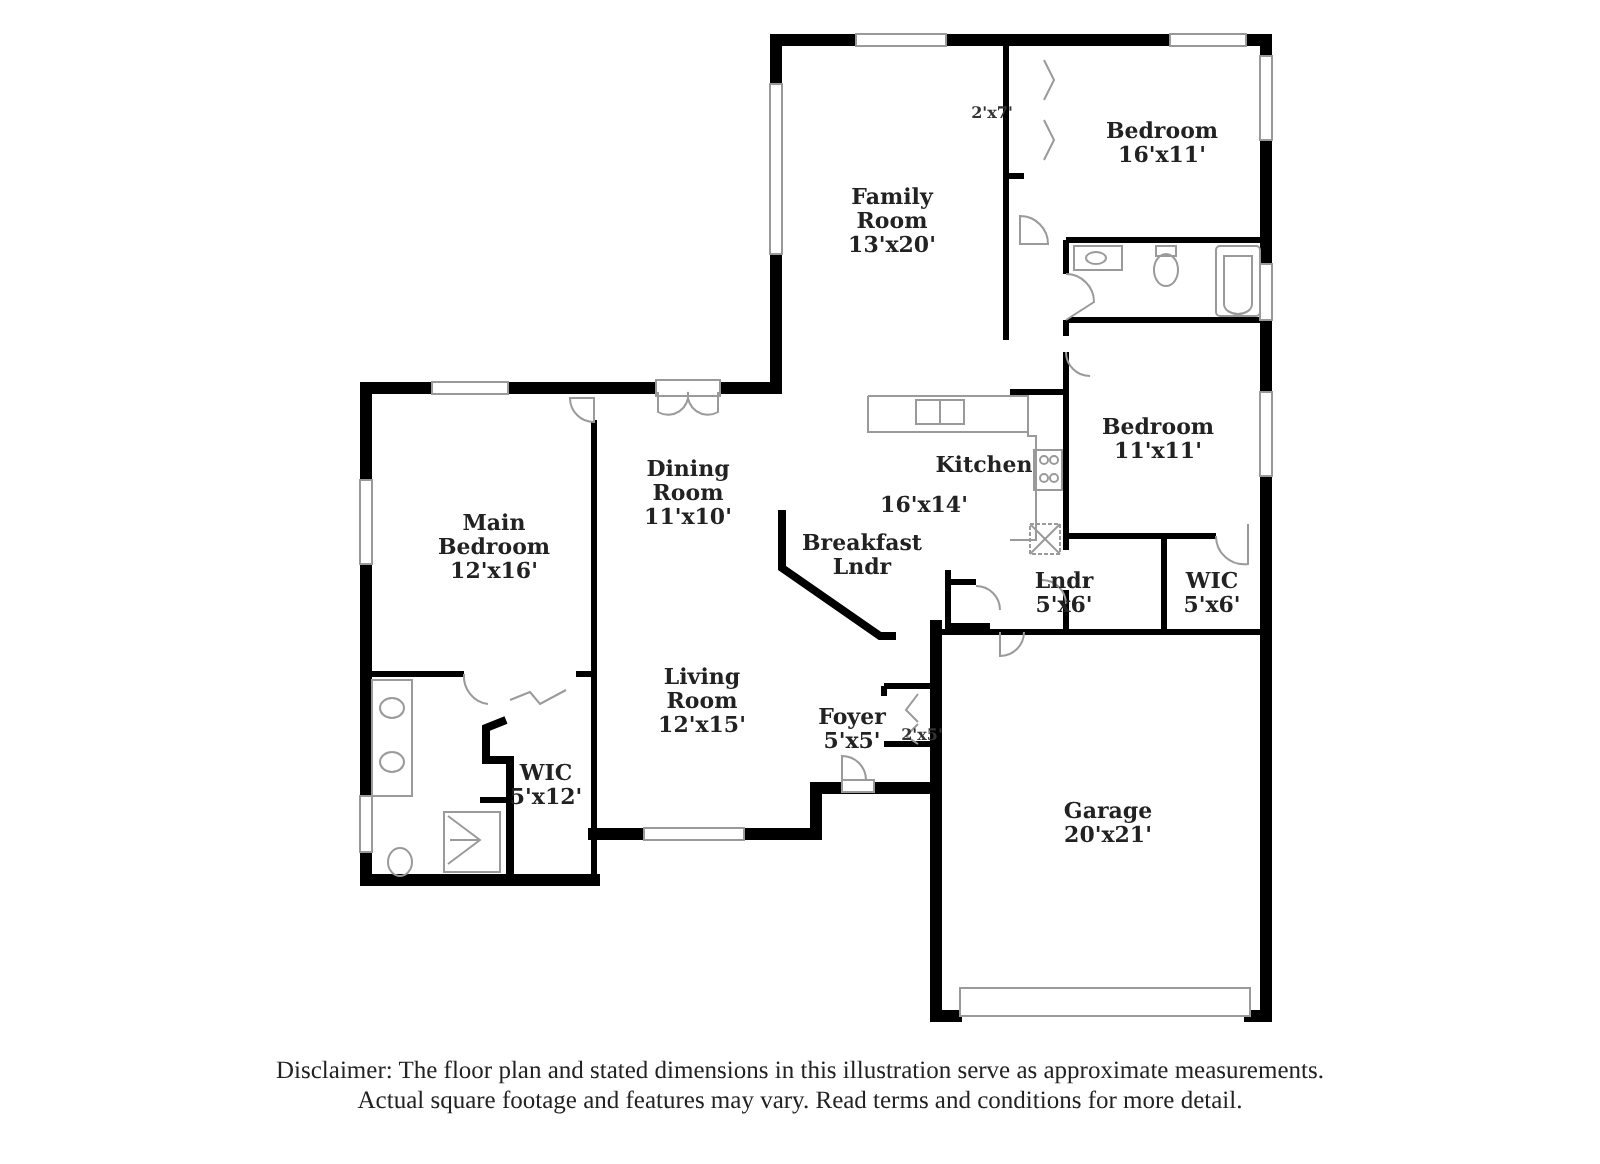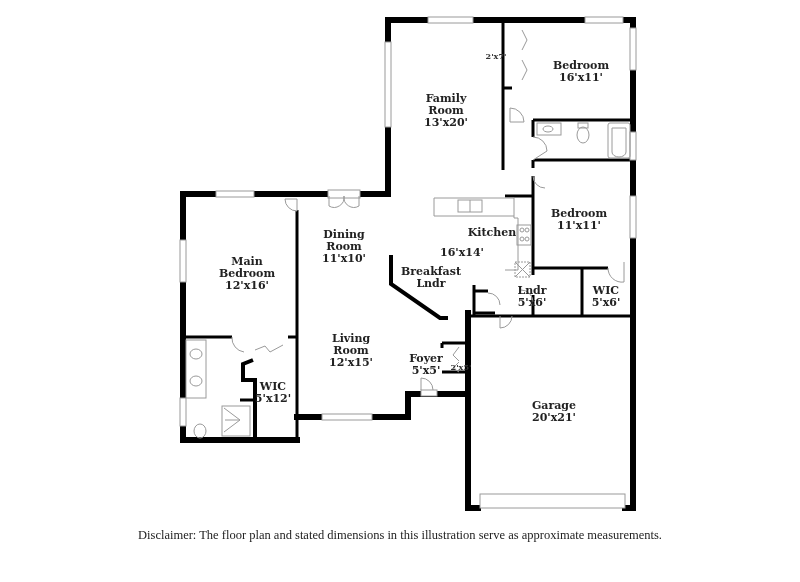--- a/index.html
+++ b/index.html
@@ -198,13 +198,14 @@
   <span class="dim">WIC</span>
   <span class="dim">5'x12'</span>
 </div>
 <div class="room-label" style="left:554px; top:400px;">
   <span class="dim">Garage</span>
   <span class="dim">20'x21'</span>
 </div>
 
 <div class="disclaimer">
   <div>Disclaimer: The floor plan and stated dimensions in this illustration serve as approximate measurements.</div>
+  <div>Actual square footage and features may vary. Read terms and conditions for more detail.</div>
 </div>
 
 </body></html>

